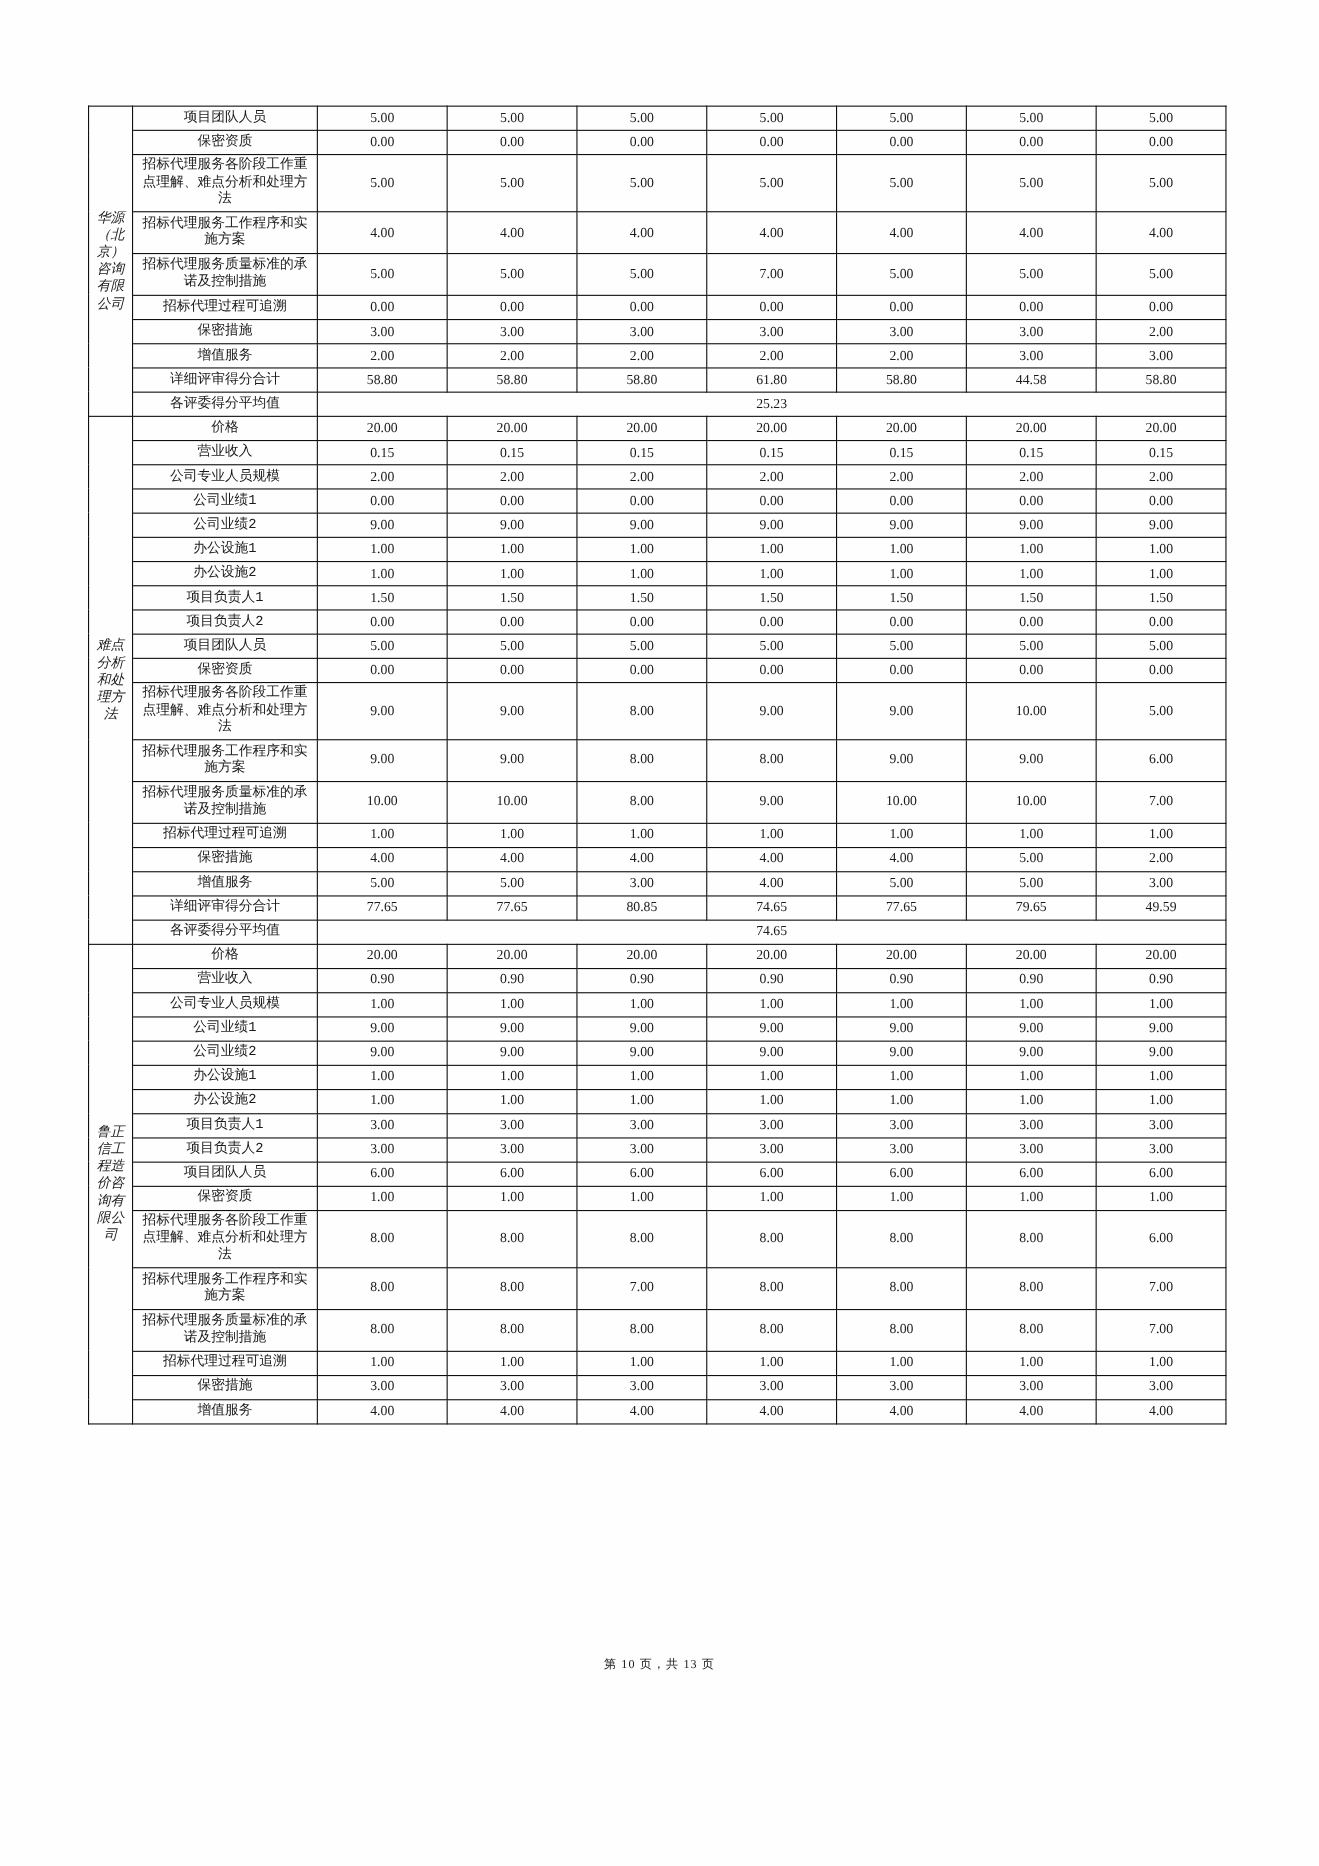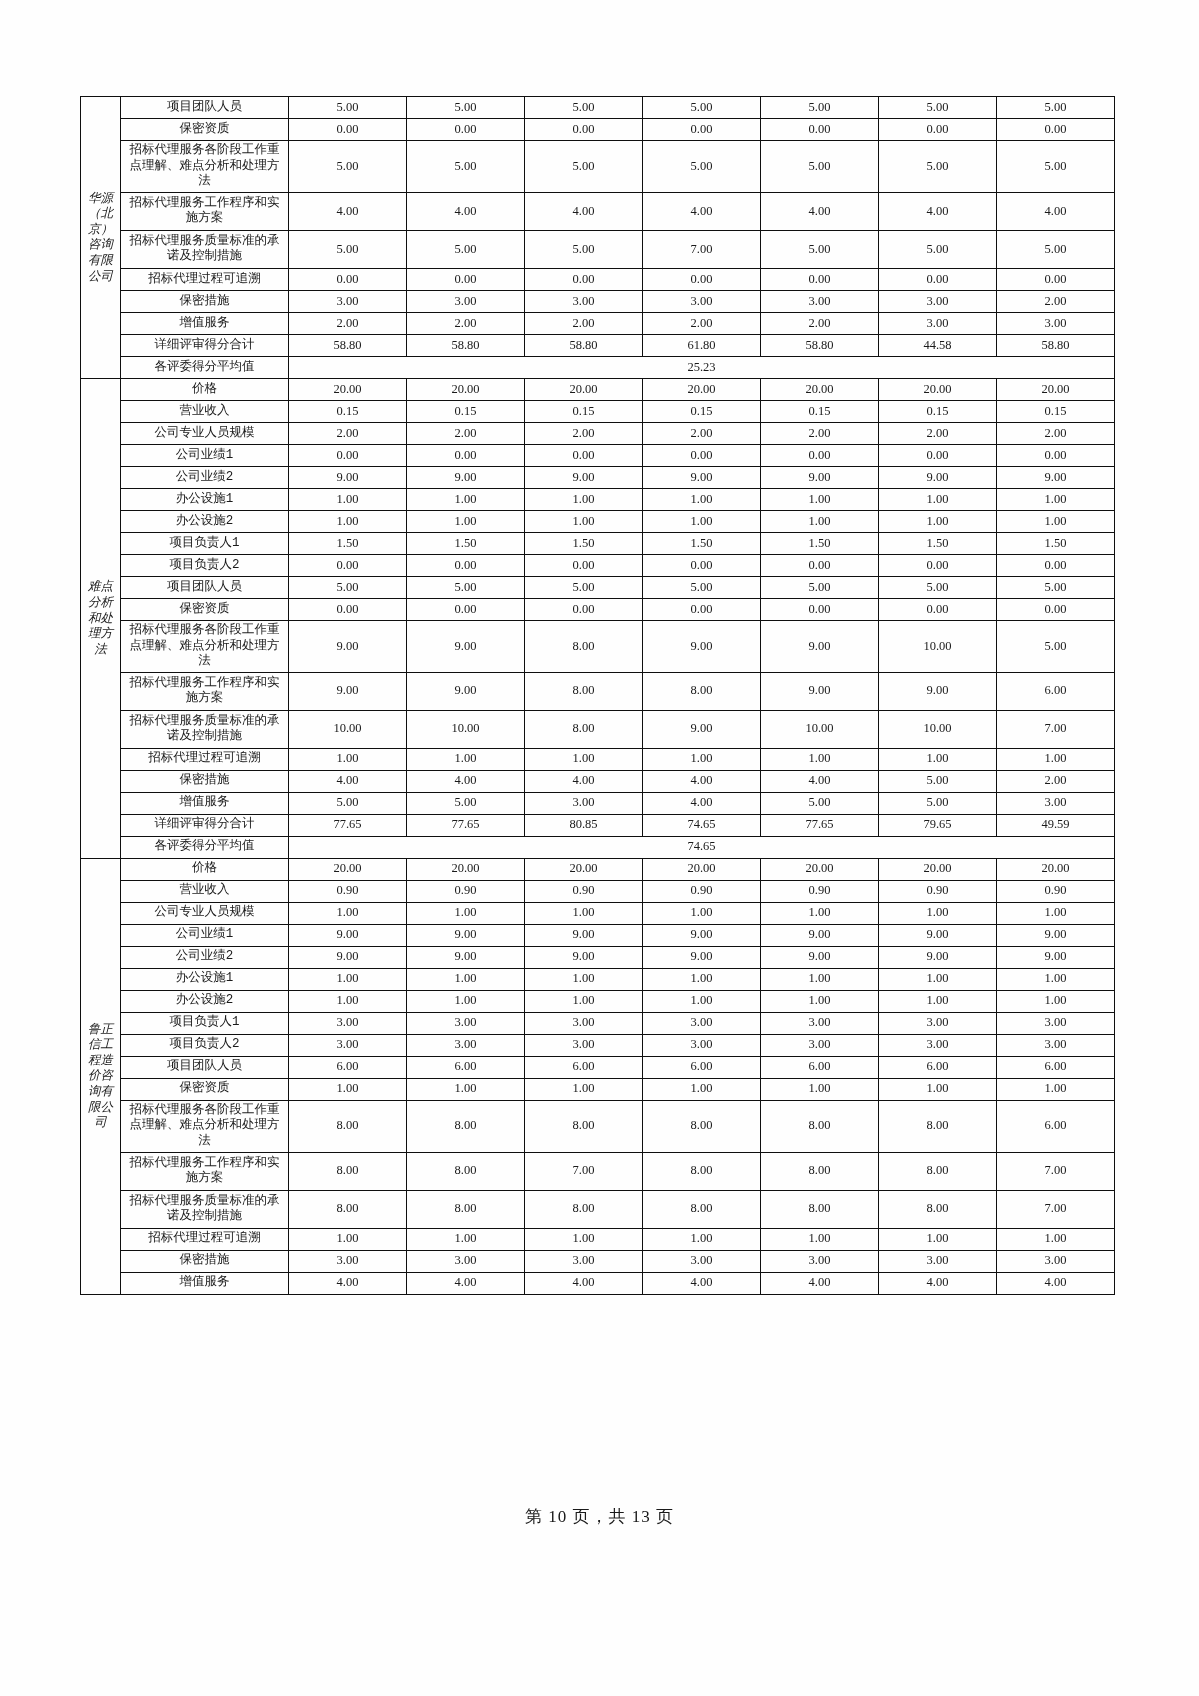--- a/index.html
+++ b/index.html
@@ -71,21 +71,21 @@
     font-size: 13px;
   }
   tr.tall td { height: 50px; }
   tr.tall2 td { height: 38px; }
   .footer {
     position: absolute;
     left: 0;
     top: 1505px;
     width: 1199px;
     text-align: center;
-    font-size: 17px;
+    font-size: 11px;
     font-family: "Liberation Serif", serif;
     letter-spacing: 1px;
   }
   
   .sheet, .footer { filter: none; }
 </style>
 </head>
 <body>
 
 <div class="page">

